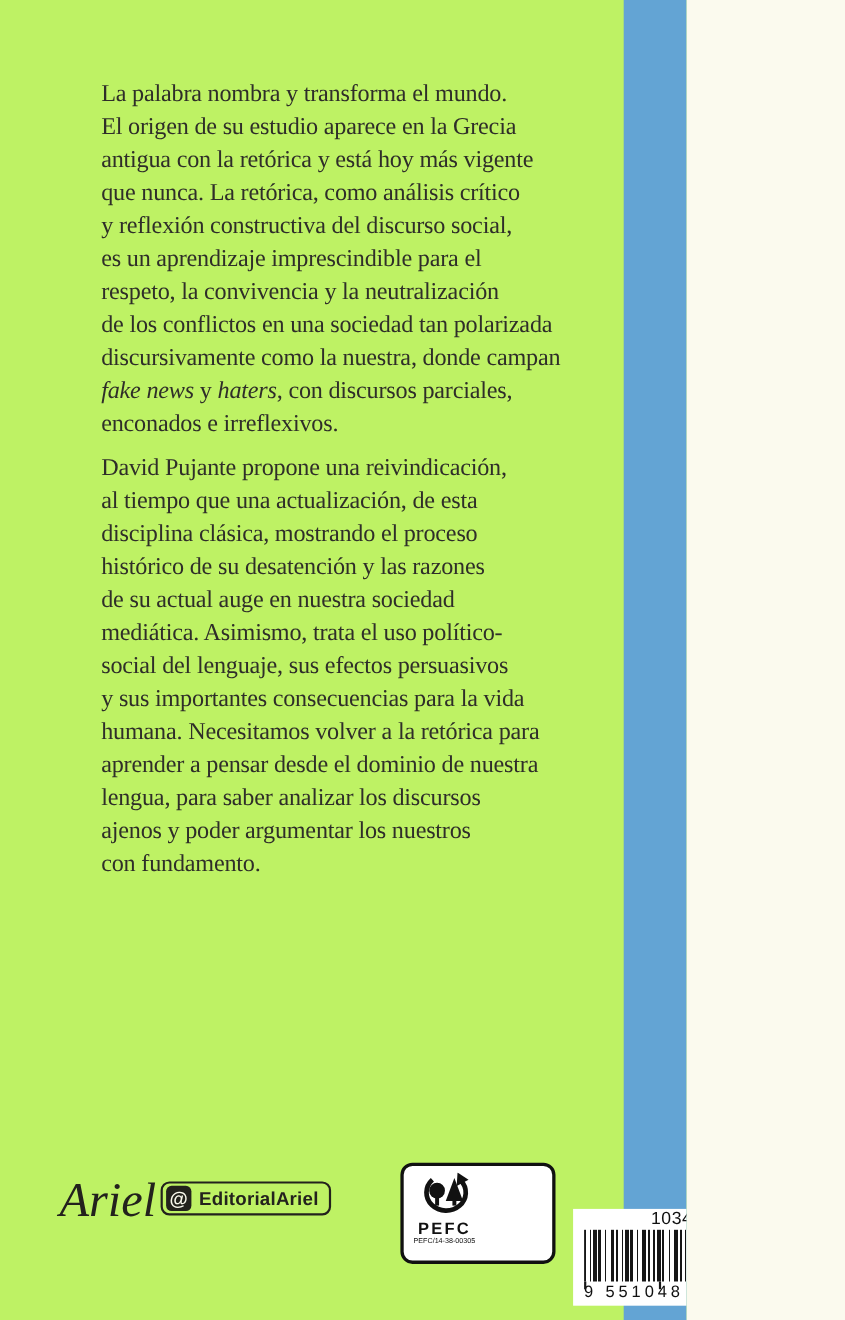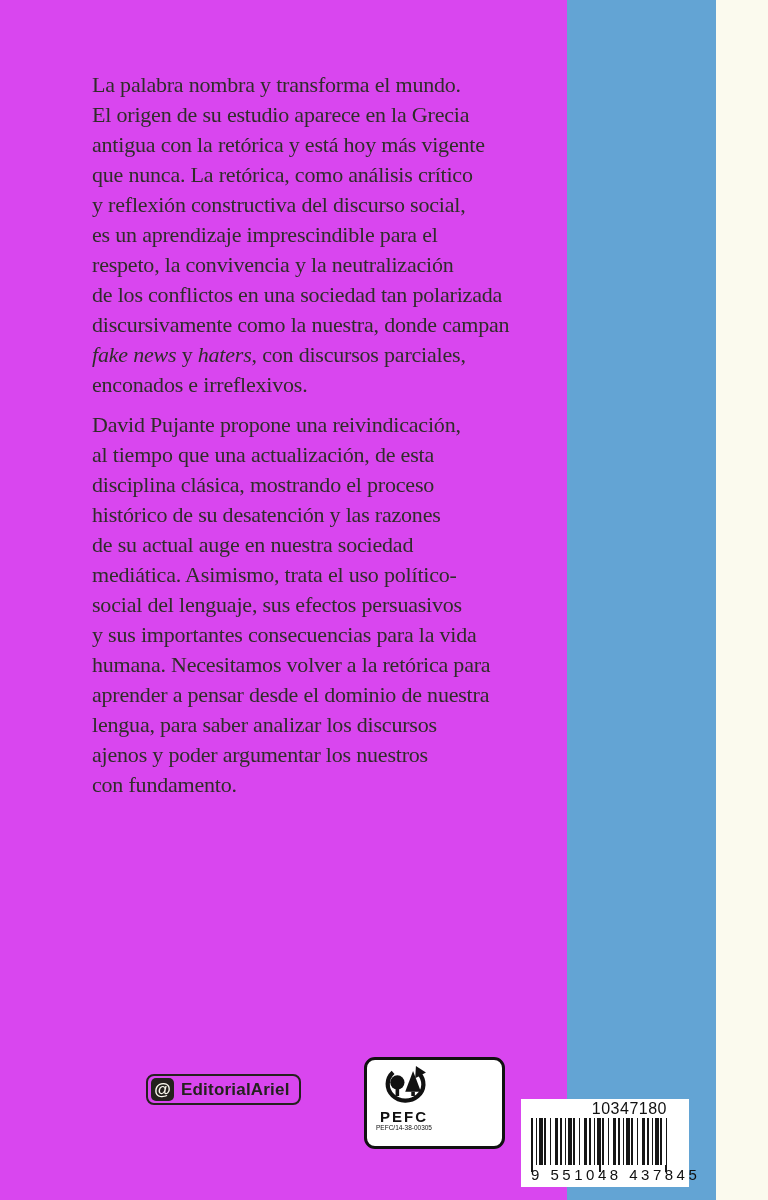--- a/index.html
+++ b/index.html
@@ -3,22 +3,22 @@
 <meta charset="utf-8">
 <style>
   html, body { margin: 0; padding: 0; }
   body {
     width: 768px; height: 1200px;
     background: #fbfaee;
     font-family: "Liberation Serif", serif;
   }
   .cover {
     position: relative;
-    width: 716px; height: 1200px;
-    background: #d946ef;
+    width: 624px; height: 1200px;
+    background: #bef264;
     overflow: hidden;
   }
   .stripe {
     position: absolute;
     left: 567px; top: 0;
     width: 201px; height: 1200px;
     background: #63a4d4;
   }
   .synopsis {
     position: absolute;
@@ -210,20 +210,21 @@
 mediática. Asimismo, trata el uso político-
 social del lenguaje, sus efectos persuasivos
 y sus importantes consecuencias para la vida
 humana. Necesitamos volver a la retórica para
 aprender a pensar desde el dominio de nuestra
 lengua, para saber analizar los discursos
 ajenos y poder argumentar los nuestros
 con fundamento.</p>
   </div>
 
+  <div class="ariel-logo">Ariel</div>
 
   <div class="badges">
     <div class="badge">
       <span class="badge-ico">@</span>
       <span class="badge-label">EditorialAriel</span>
     </div>
   </div>
 
   <div class="pefc-card">
     <div class="pefc-left">

